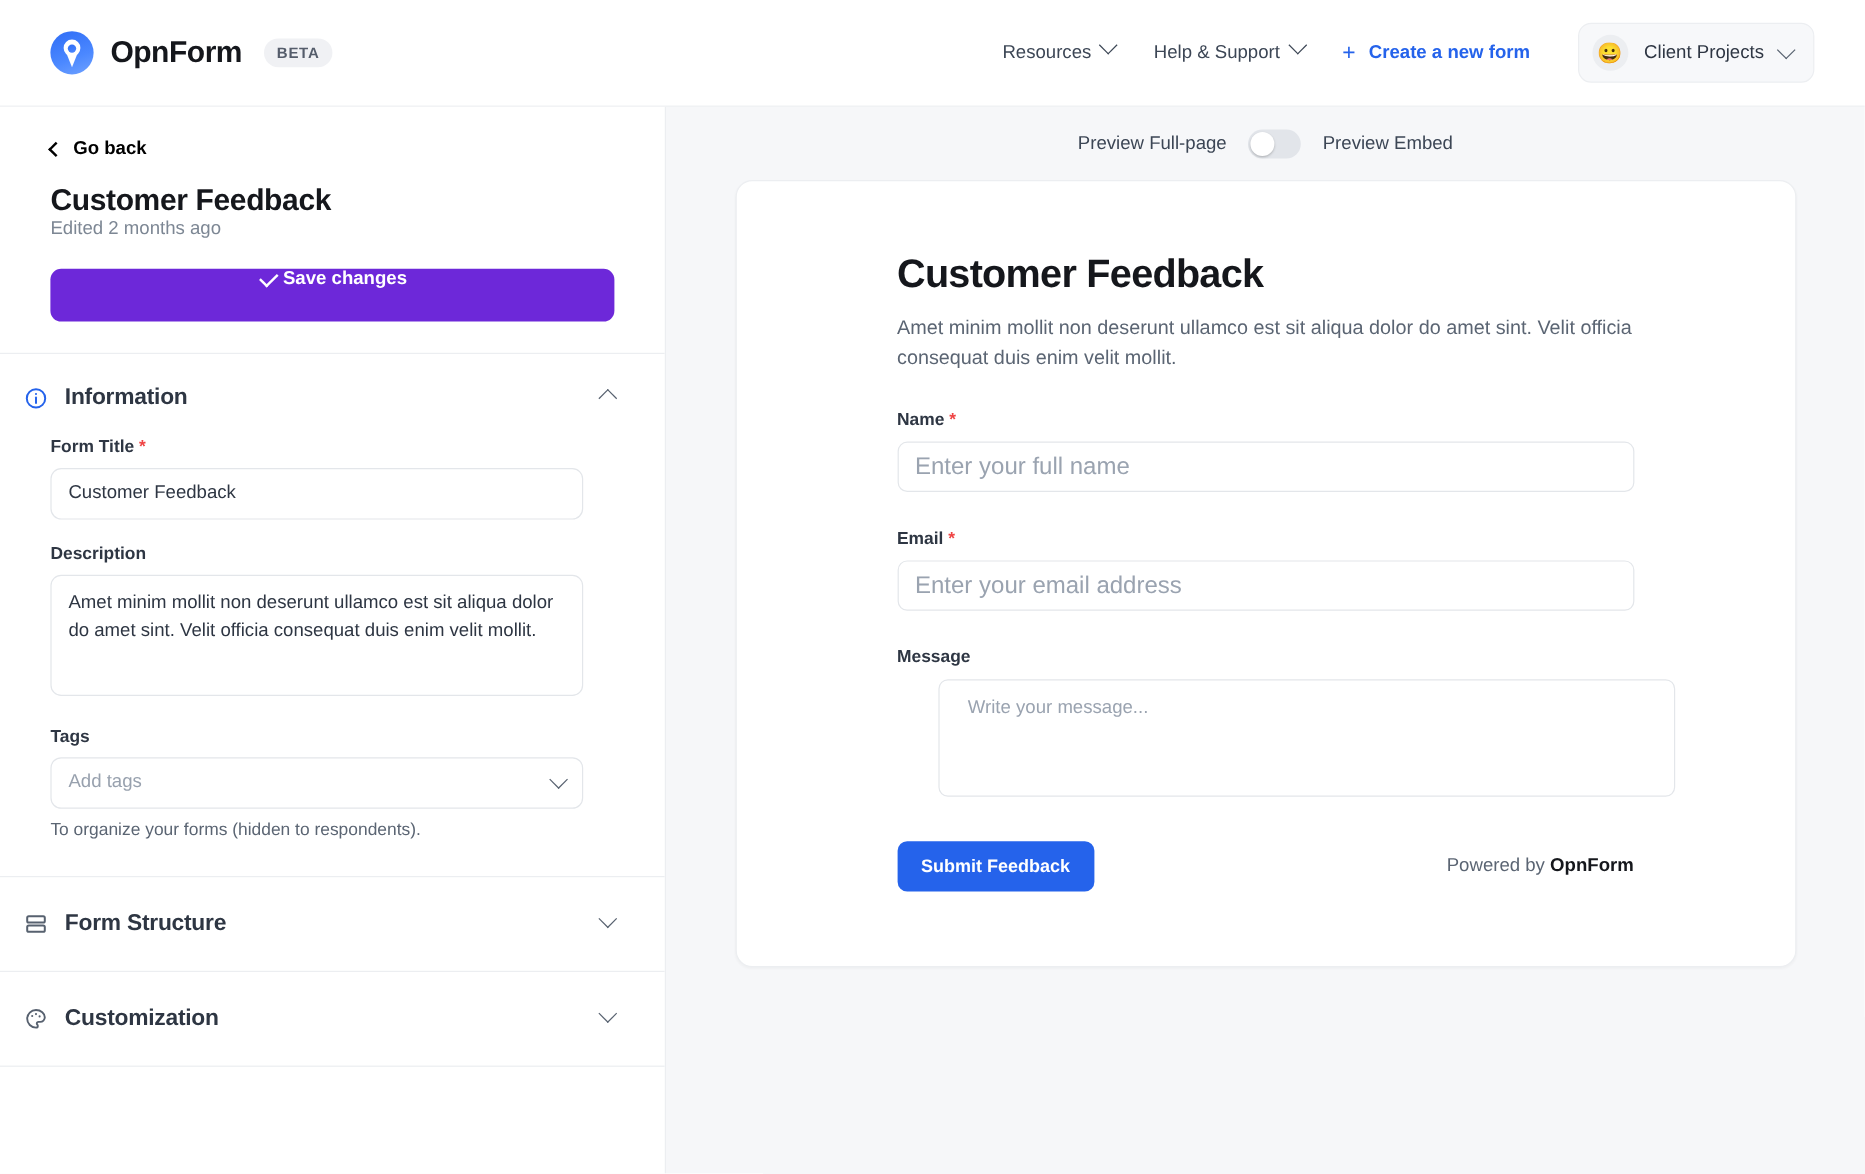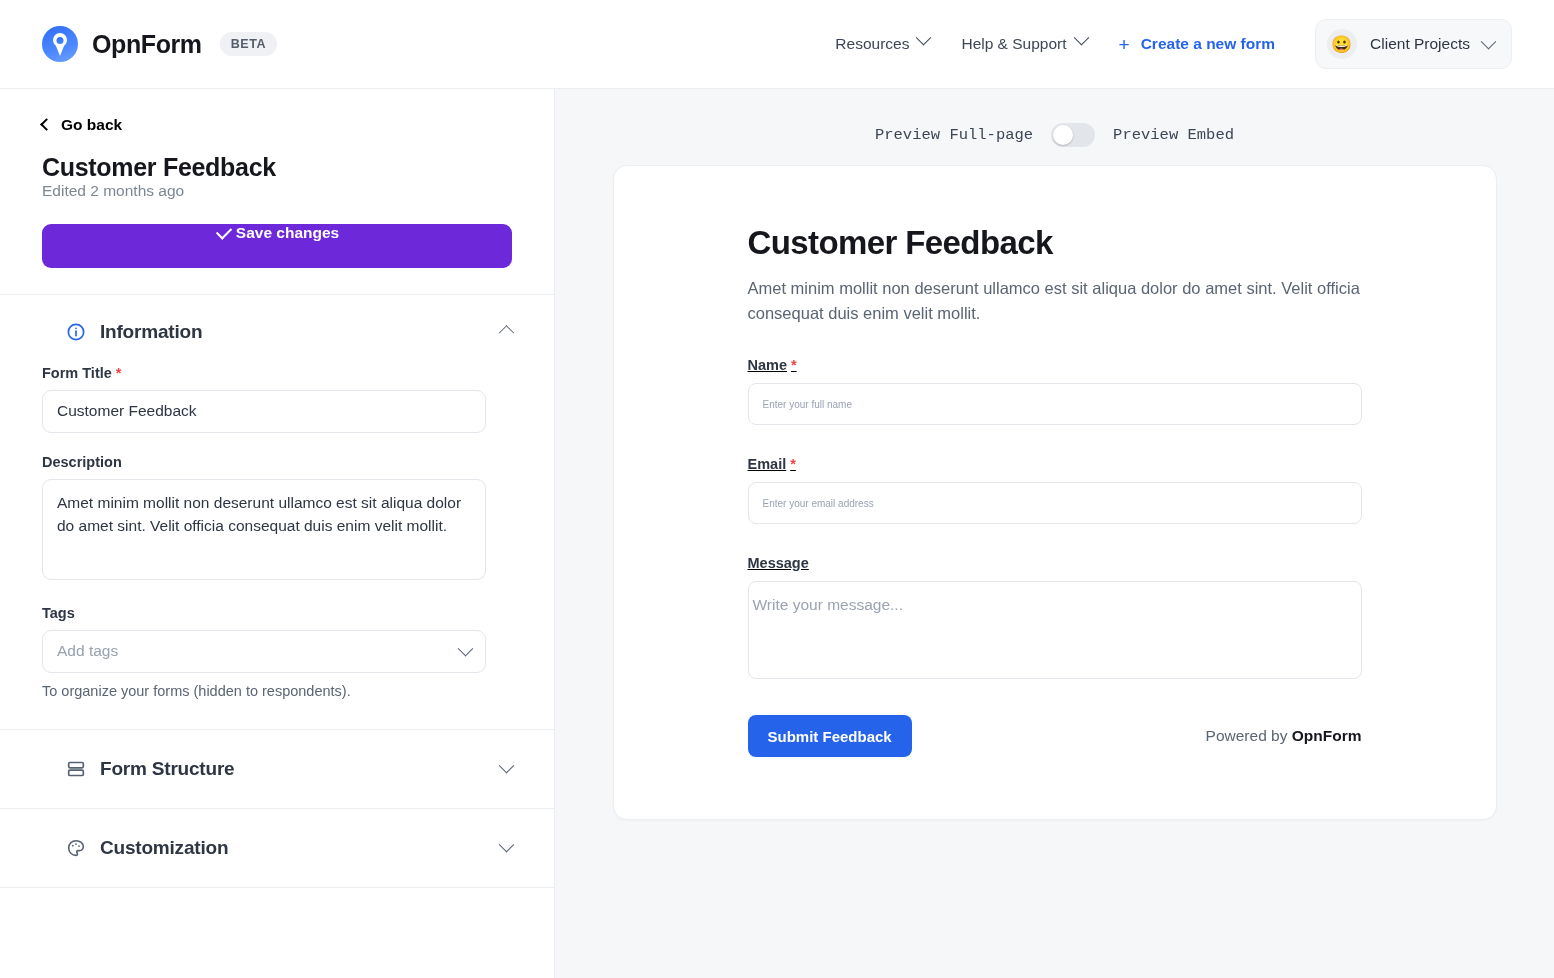--- a/index.html
+++ b/index.html
@@ -112,21 +112,21 @@
   .check-ic:before {
     content: ""; position: absolute; left: 2px; top: 3px;
     width: 12px; height: 7px;
     border-left: 2.2px solid #fff; border-bottom: 2.2px solid #fff;
     transform: rotate(-45deg);
   }
 
   .section { border-bottom: 1px solid #eceef1; }
   .section-head {
     display: flex; align-items: center; gap: 14px;
-    padding: 26px 42px 22px 66px; cursor: pointer;
+    padding: 26px 42px 22px 20px; cursor: pointer;
   }
   .section-title { font-size: 19px; font-weight: 700; color: #2e3643; letter-spacing: -0.2px; }
   .section-caret { margin-left: auto; color: #57616f; }
   .sec-icon { width: 20px; height: 20px; display: block; flex: 0 0 20px; }
   .section-body { padding: 0 42px 30px 42px; }
 
   .field-label {
     font-size: 14.5px; font-weight: 700; color: #2e3643; margin-bottom: 9px;
     display: flex; align-items: center; gap: 4px;
   }
@@ -157,21 +157,21 @@
     font-family: inherit; cursor: pointer;
   }
 
   
   .main {
     flex: 1; background: #f6f7f9; overflow: hidden;
     display: flex; flex-direction: column; align-items: center;
   }
   .preview-toggle-row {
     display: flex; align-items: center; gap: 18px;
-    margin-top: 34px; font-size: 15.5px; color: #3c4655; font-family: Liberation Mono, monospace;
+    margin-top: 19px; font-size: 15.5px; color: #3c4655;
   }
   .toggle {
     width: 44px; height: 24px; border-radius: 999px; background: #e2e5ea;
     position: relative; cursor: pointer; flex: 0 0 44px;
   }
   .toggle .knob {
     position: absolute; left: 2px; top: 2px; width: 20px; height: 20px;
     border-radius: 50%; background: #ffffff;
     box-shadow: 0 1px 2px rgba(0,0,0,.22);
   }
@@ -180,34 +180,34 @@
     border-radius: 14px; margin-top: 18px;
     padding: 58px 134px 62px 134px;
     box-shadow: 0 1px 2px rgba(16,24,40,.03);
   }
   .pv-title {
     font-size: 33px; font-weight: 700; color: #15171c; letter-spacing: -0.6px;
   }
   .pv-desc {
     font-size: 16.5px; color: #5b6573; line-height: 1.52; margin-top: 14px;
   }
-  .pv-field { margin-top: 31px; text-decoration: underline; }
+  .pv-field { margin-top: 31px; }
   .pv-label {
     font-size: 14.5px; font-weight: 700; color: #2e3643; margin-bottom: 10px;
     display: flex; align-items: center; gap: 4px;
   }
   .pv-input {
     width: 100%; height: 42px; border: 1px solid #e3e6ea; border-radius: 8px;
-    padding: 0 14px; font-size: 10px; color: #0f766e;
+    padding: 0 14px; font-size: 20px; color: #0f766e;
     font-family: inherit; background: #fff; outline: none;
   }
   .pv-textarea {
     width: 100%; height: 98px; border: 1px solid #e3e6ea; border-radius: 8px;
-    padding: 11px 4px; font-size: 15.5px; color: #2e3643;
-    font-family: inherit; background: #fff; outline: none; resize: none; line-height: 1.5;
+    padding: 11px 24px; font-size: 15.5px; color: #2e3643;
+    font-family: inherit; background: #fff; outline: none; resize: none; line-height: 1.5; margin-left: 34px;
   }
   .pv-input::placeholder, .pv-textarea::placeholder, .text-input::placeholder { color: #9aa3b0; }
   .pv-footer {
     display: flex; align-items: center; margin-top: 32px;
   }
   .submit-btn {
     background: #2563eb; color: #fff; border: none; border-radius: 8px;
     height: 42px; padding: 0 20px; font-size: 15px; font-weight: 700;
     font-family: inherit; cursor: pointer;
   }

